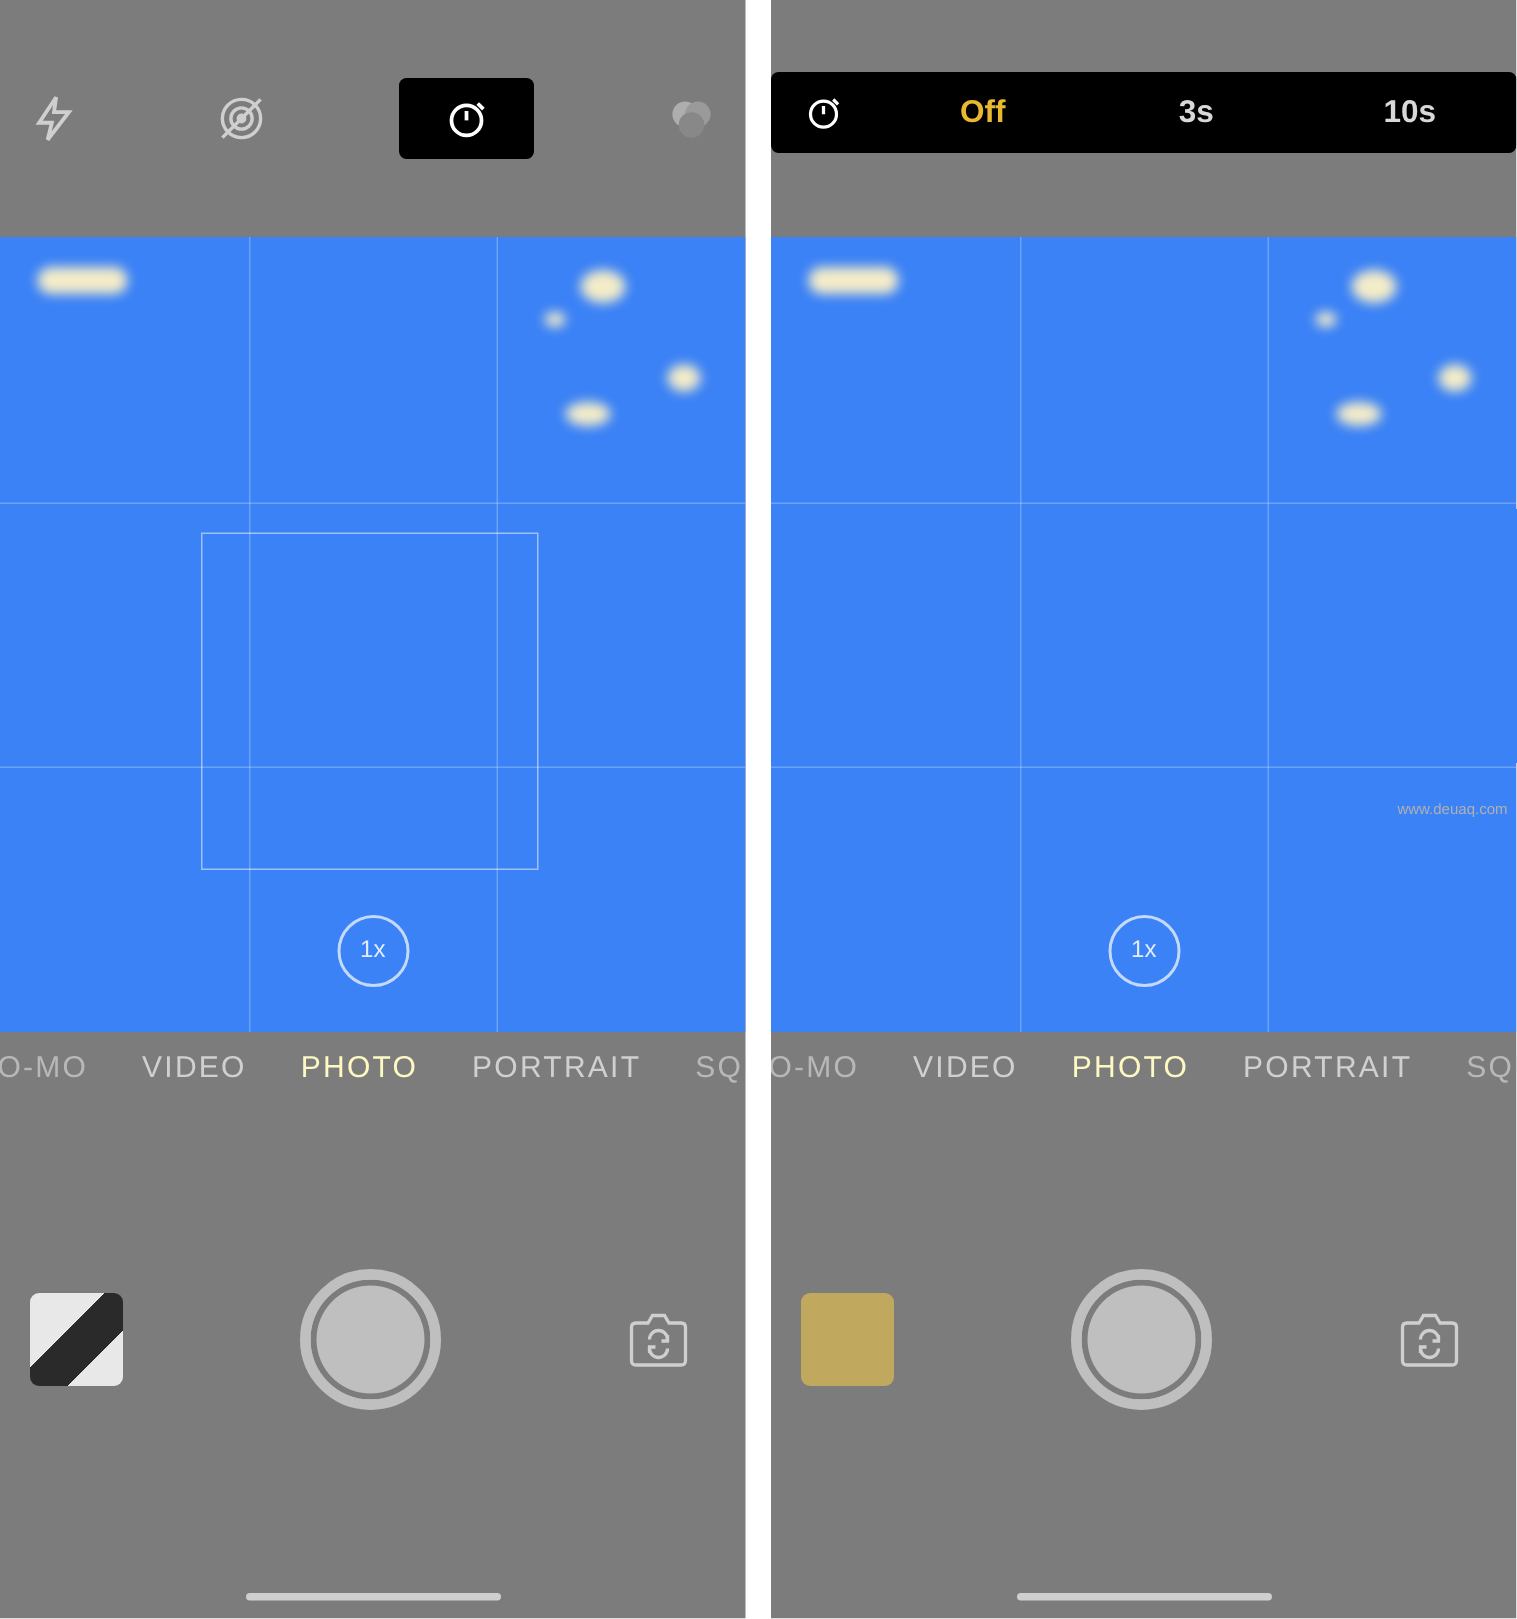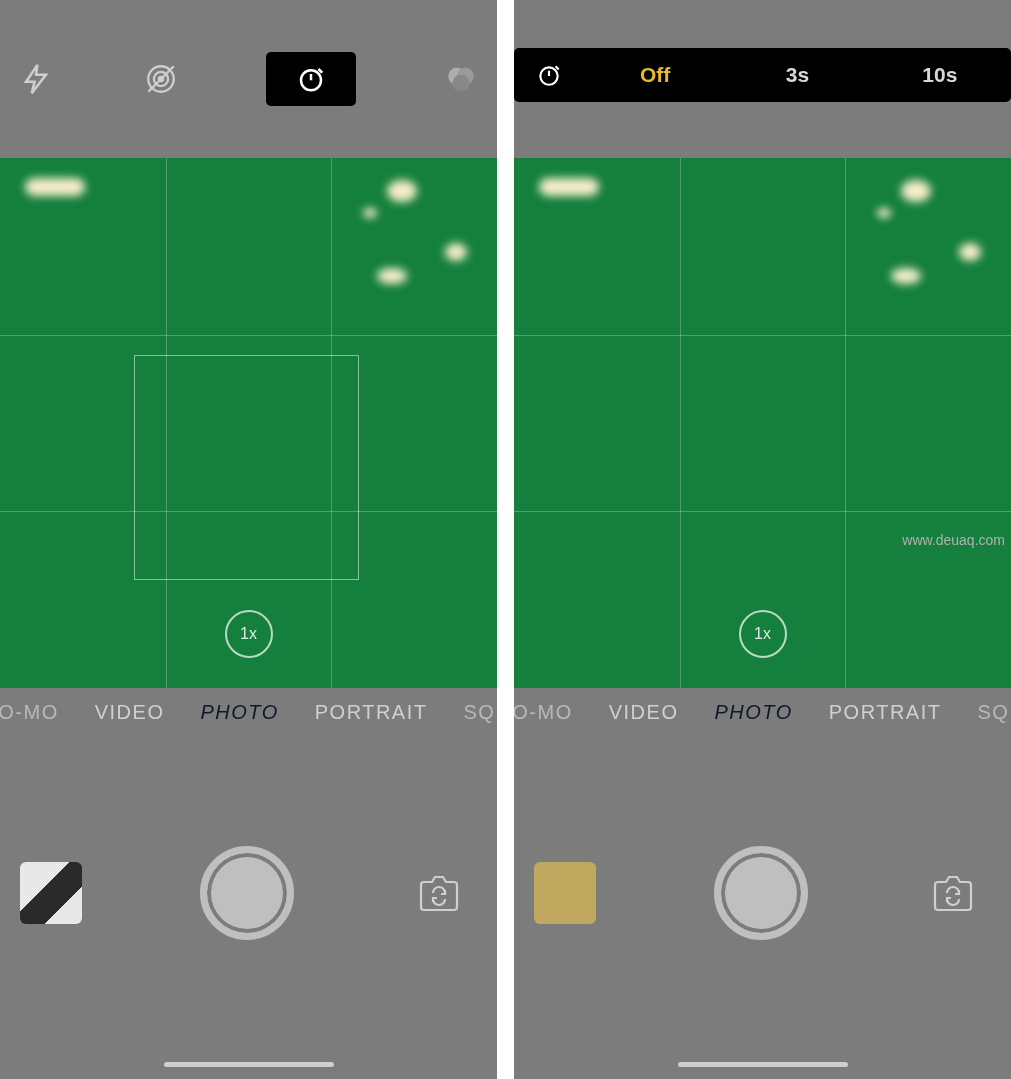--- a/index.html
+++ b/index.html
@@ -36,21 +36,21 @@
     width: 70px; display: flex; align-items: center; justify-content: center;
   }
   .timer-bar .timer-icon-cell svg { width: 26px; height: 26px; }
   .timer-opt {
     flex: 1; text-align: center; font-size: 21px; color: #d8d8d8; font-weight: 700;
   }
   .timer-opt.active { color: #e8b92f; font-weight: 600; }
 
   
   .viewfinder {
-    width: 100%; height: 530px; background: #15803d; position: relative; overflow: hidden;
+    width: 100%; height: 530px; background: #3b82f6; position: relative; overflow: hidden;
   }
   .grid-line { position: absolute; background: rgba(255,255,255,0.25); }
   .grid-v1 { top:0; bottom:0; left: 33.33%; width: 1px; }
   .grid-v2 { top:0; bottom:0; left: 66.66%; width: 1px; }
   .grid-h1 { left:0; right:0; top: 33.33%; height: 1px; }
   .grid-h2 { left:0; right:0; top: 66.66%; height: 1px; }
   .flare { position: absolute; background: #f4ecc8; border-radius: 50%; filter: blur(4px); }
   .f1 { top: 20px; left: 25px; width: 60px; height: 18px; border-radius: 10px; }
   .f2 { top: 22px; right: 80px; width: 30px; height: 22px; }
   .f3 { top: 85px; right: 30px; width: 22px; height: 18px; }
@@ -67,21 +67,21 @@
     color: rgba(255,255,255,0.85); font-size: 16px; font-weight: 500;
   }
 
   
   .modes {
     height: 48px; display: flex; align-items: center; justify-content: center;
     gap: 36px; color: #d0d0d0; font-size: 20px; letter-spacing: 1.5px;
     font-weight: 500; overflow: hidden; width: 100%;
   }
   .mode { white-space: nowrap; }
-  .mode.active { color: #0f172a; font-style: italic; }
+  .mode.active { color: #fef9c3; }
   .mode.dim { color: #b8b8b8; }
 
   
   .bottom {
     flex: 1; display: flex; align-items: center; justify-content: space-between;
     padding: 0 30px 30px 20px;
   }
   .thumb {
     width: 62px; height: 62px; border-radius: 6px; background: #c0a85e; overflow: hidden;
     position: relative;
@@ -100,21 +100,21 @@
   .flip svg { width: 48px; height: 40px; }
 
   
   .home-indicator {
     position: absolute; bottom: 12px; left: 50%; transform: translateX(-50%);
     width: 170px; height: 5px; border-radius: 3px; background: #cfcfcf;
   }
 
   .watermark {
     position: absolute; right: 6px; top: 50%; transform: translateY(-50%);
-    font-size: 14px; color: #b0b0b0; writing-mode: horizontal-tb;
+    font-size: 10px; color: #b0b0b0; writing-mode: horizontal-tb;
   }
 </style>
 </head>
 <body>
 
 <div class="container">
 
   <div class="phone">
     <div class="top-bar">
       <div class="top-icon">

